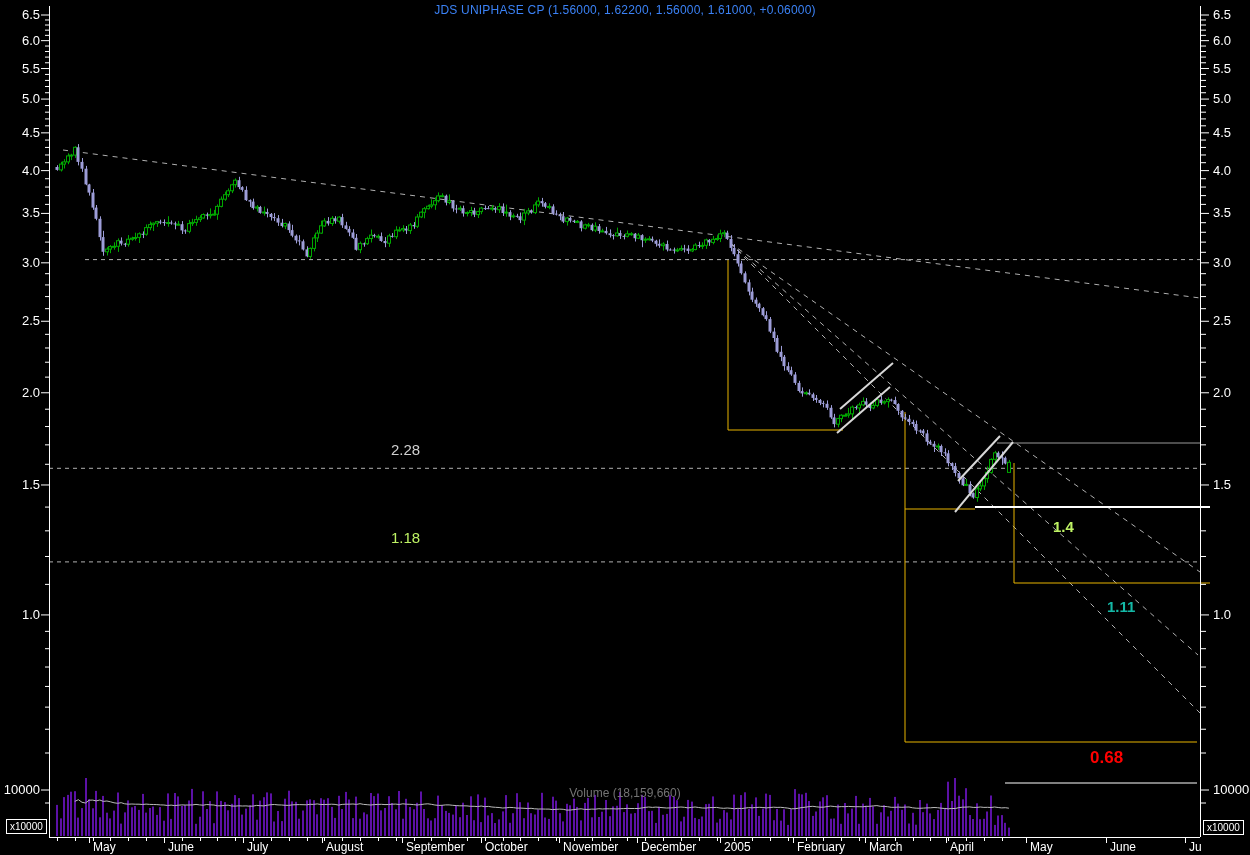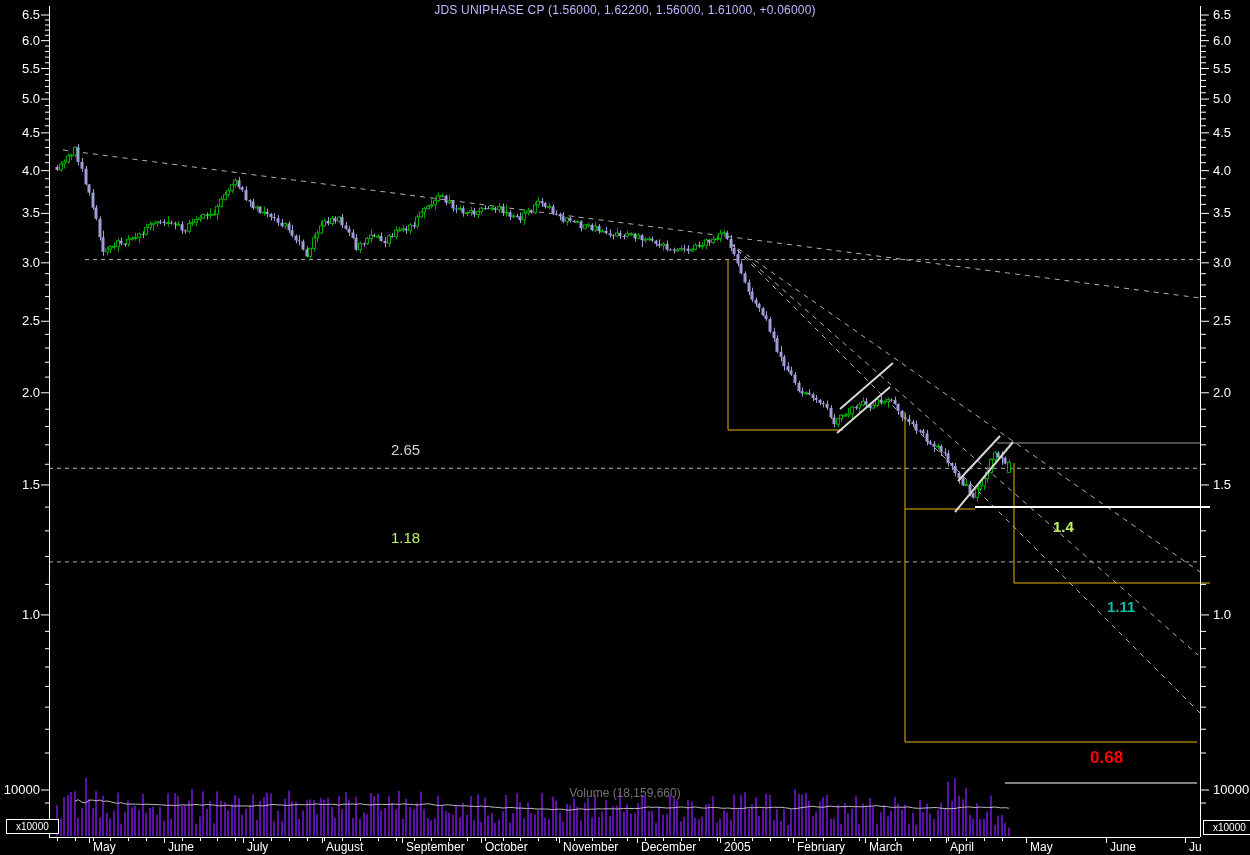--- a/index.html
+++ b/index.html
@@ -1,21 +1,21 @@
 <!DOCTYPE html>
 <html><head>
 <meta charset="utf-8">
 <style>
   html,body{margin:0;padding:0;background:#000;width:1250px;height:855px;overflow:hidden;
     font-family:"Liberation Sans",sans-serif;}
   .win{position:relative;width:1250px;height:855px;background:#000;}
-  .title{position:absolute;top:3px;left:0;width:1250px;text-align:center;color:#c4b5fd;
+  .title{position:absolute;top:3px;left:0;width:1250px;text-align:center;color:#3b82f6;
     font-size:12px;letter-spacing:.2px;}
   .voltitle{position:absolute;top:786px;left:480px;width:290px;text-align:center;color:#737373;font-size:12px;}
-  .unitbox{position:absolute;color:#fff;font-size:10px;border:1px solid #fff;padding:1px 9px;background:#000;}
+  .unitbox{position:absolute;color:#fff;font-size:10px;border:1px solid #fff;padding:1px 3px;background:#000;}
   .unitbox.left{left:6px;top:819px;}
   .unitbox.right{left:1203px;top:820px;}
   .canvas{position:absolute;left:0;top:0;width:1016px;height:855px;text-decoration:underline;}
   .ann{position:absolute;white-space:nowrap;}
   svg{display:block;}
 </style>
 </head>
 <body>
 
 <div class="win">
@@ -1362,19 +1362,19 @@
         <line x1="966.5" y1="837" x2="966.5" y2="841" stroke="#ffffff" stroke-width="1"></line>
         <line x1="984.5" y1="837" x2="984.5" y2="841" stroke="#ffffff" stroke-width="1"></line>
         <line x1="1002.5" y1="837" x2="1002.5" y2="841" stroke="#ffffff" stroke-width="1"></line>
       </svg>
   </div>
   <div class="title">JDS UNIPHASE CP (1.56000, 1.62200, 1.56000, 1.61000, +0.06000)</div>
   <div class="voltitle">Volume (18,159,660)</div>
   <div class="unitbox left">x10000</div>
   <div class="unitbox right">x10000</div>
   <div id="ann">
-      <div class="ann" style="left: 391px; top: 441px; color: rgb(207, 207, 207); font-size: 15px; font-weight: normal;">2.65</div>
+      <div class="ann" style="left: 391px; top: 441px; color: rgb(207, 207, 207); font-size: 15px; font-weight: normal;">2.28</div>
       <div class="ann" style="left: 391px; top: 529px; color: #bef264; font-size: 15px; font-weight: normal;">1.18</div>
       <div class="ann" style="left: 1053px; top: 518px; color: #bef264; font-size: 15px; font-weight: bold;">1.4</div>
       <div class="ann" style="left: 1107px; top: 598px; color: #14b8a6; font-size: 15px; font-weight: bold;">1.11</div>
       <div class="ann" style="left: 1090px; top: 748px; color: rgb(255, 0, 0); font-size: 17px; font-weight: bold;">0.68</div>
     </div>
 </div>
 
 </body></html>

